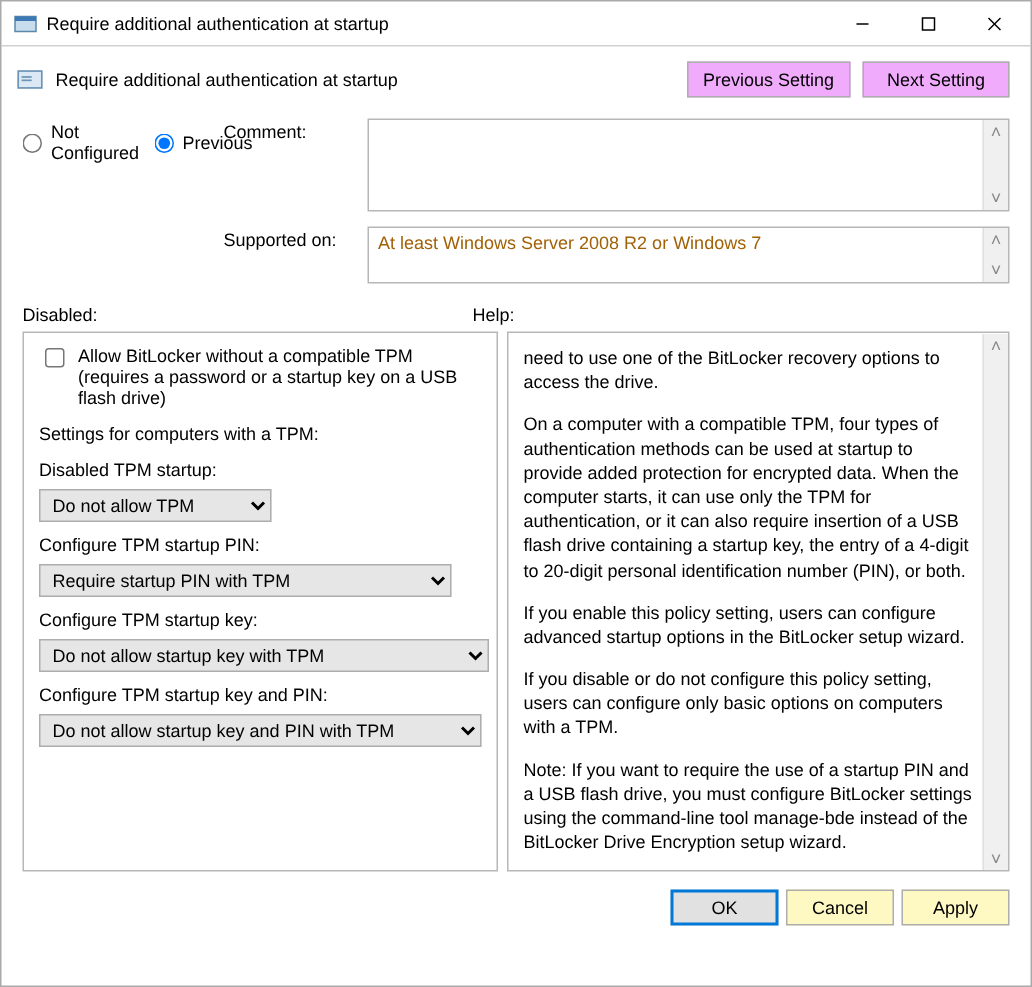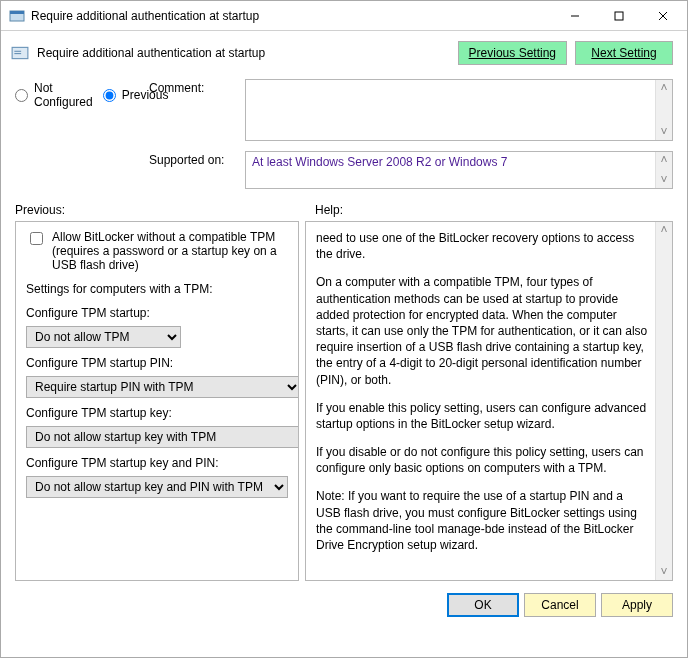--- a/index.html
+++ b/index.html
@@ -38,25 +38,24 @@
     display: flex;
     align-items: center;
     padding: 10px 14px 8px 10px;
     gap: 8px;
   }
   .header .h-icon { width: 18px; height: 18px; }
   .header .h-title { flex: 1; }
   .hbtn {
     min-width: 98px;
     height: 24px;
-    background: #86efac;
+    background: #f0abfc;
     border: 1px solid #adadad;
     font: inherit;
     padding: 0 10px;
-    text-decoration: underline;
   }
   
   .config {
     display: grid;
     grid-template-columns: 130px 92px 1fr;
     column-gap: 4px;
     row-gap: 10px;
     padding: 6px 14px 10px 14px;
     align-items: start;
   }
@@ -74,42 +73,42 @@
     position: relative;
   }
   .tarea { height: 62px; }
   .sarea { height: 38px; }
   .scroll-deco {
     position: absolute; right: 0; top: 0; bottom: 0; width: 17px;
     background: #f0f0f0; border-left: 1px solid #e0e0e0;
     display: flex; flex-direction: column; justify-content: space-between;
   }
   .scroll-deco .arr { height: 16px; display:flex; align-items:center; justify-content:center; color:#888;}
-  .sup-text { position:absolute; left:6px; top:3px; color:#4c1d95; }
+  .sup-text { position:absolute; left:6px; top:3px; color:#a16207; }
 
   
   .section-labels {
     display: flex;
     padding: 4px 14px 4px 14px;
   }
   .section-labels .l-left { width: 300px; }
   .split {
     display: flex;
     padding: 0 14px;
     gap: 6px;
     height: 360px;
   }
   .panel {
     border: 1px solid #b7b7b7;
     background: #fff;
     padding: 8px 10px;
     overflow: auto;
     position: relative;
   }
-  .panel.left { width: 284px; flex: none; }
+  .panel.left { width: 317px; flex: none; }
   .panel.right { flex: 1; }
   .chkrow { display: flex; align-items: flex-start; gap: 6px; margin-bottom: 10px;}
   .chkrow input { margin-top: 2px; width:13px; height:13px;}
   .grouptitle { margin: 6px 0 10px 0; }
   .optlabel { margin: 8px 0 6px 0; }
   select {
     font: inherit;
     background: #e6e6e6;
     border: 1px solid #adadad;
     height: 22px;
@@ -200,33 +199,33 @@
   <div class="sarea">
     <span class="sup-text">At least Windows Server 2008 R2 or Windows 7</span>
     <div class="scroll-deco">
         <div class="arr">˄</div>
         <div class="arr">˅</div>
       </div>
   </div>
 </div>
 
 <div class="section-labels">
-  <div class="l-left">Previous:</div>
+  <div class="l-left">Disabled:</div>
   <div>Help:</div>
 </div>
 
 <div class="split">
   <div class="panel left">
     <div class="chkrow">
       <input type="checkbox" style="">
       <span>Allow BitLocker without a compatible TPM (requires a password or a startup key on a USB flash drive)</span>
     </div>
     <div class="grouptitle">Settings for computers with a TPM:</div>
 
-    <div class="optlabel">Configure TPM startup:</div>
+    <div class="optlabel">Disabled TPM startup:</div>
     <select class="sel-a"><option>Do not allow TPM</option></select>
 
     <div class="optlabel">Configure TPM startup PIN:</div>
     <select class="sel-b"><option>Require startup PIN with TPM</option></select>
 
     <div class="optlabel">Configure TPM startup key:</div>
     <select class="sel-b" style="width:300px"><option>Do not allow startup key with TPM</option></select>
 
     <div class="optlabel">Configure TPM startup key and PIN:</div>
     <select class="sel-b" style="width:380px; max-width:100%;"><option>Do not allow startup key and PIN with TPM</option></select>

